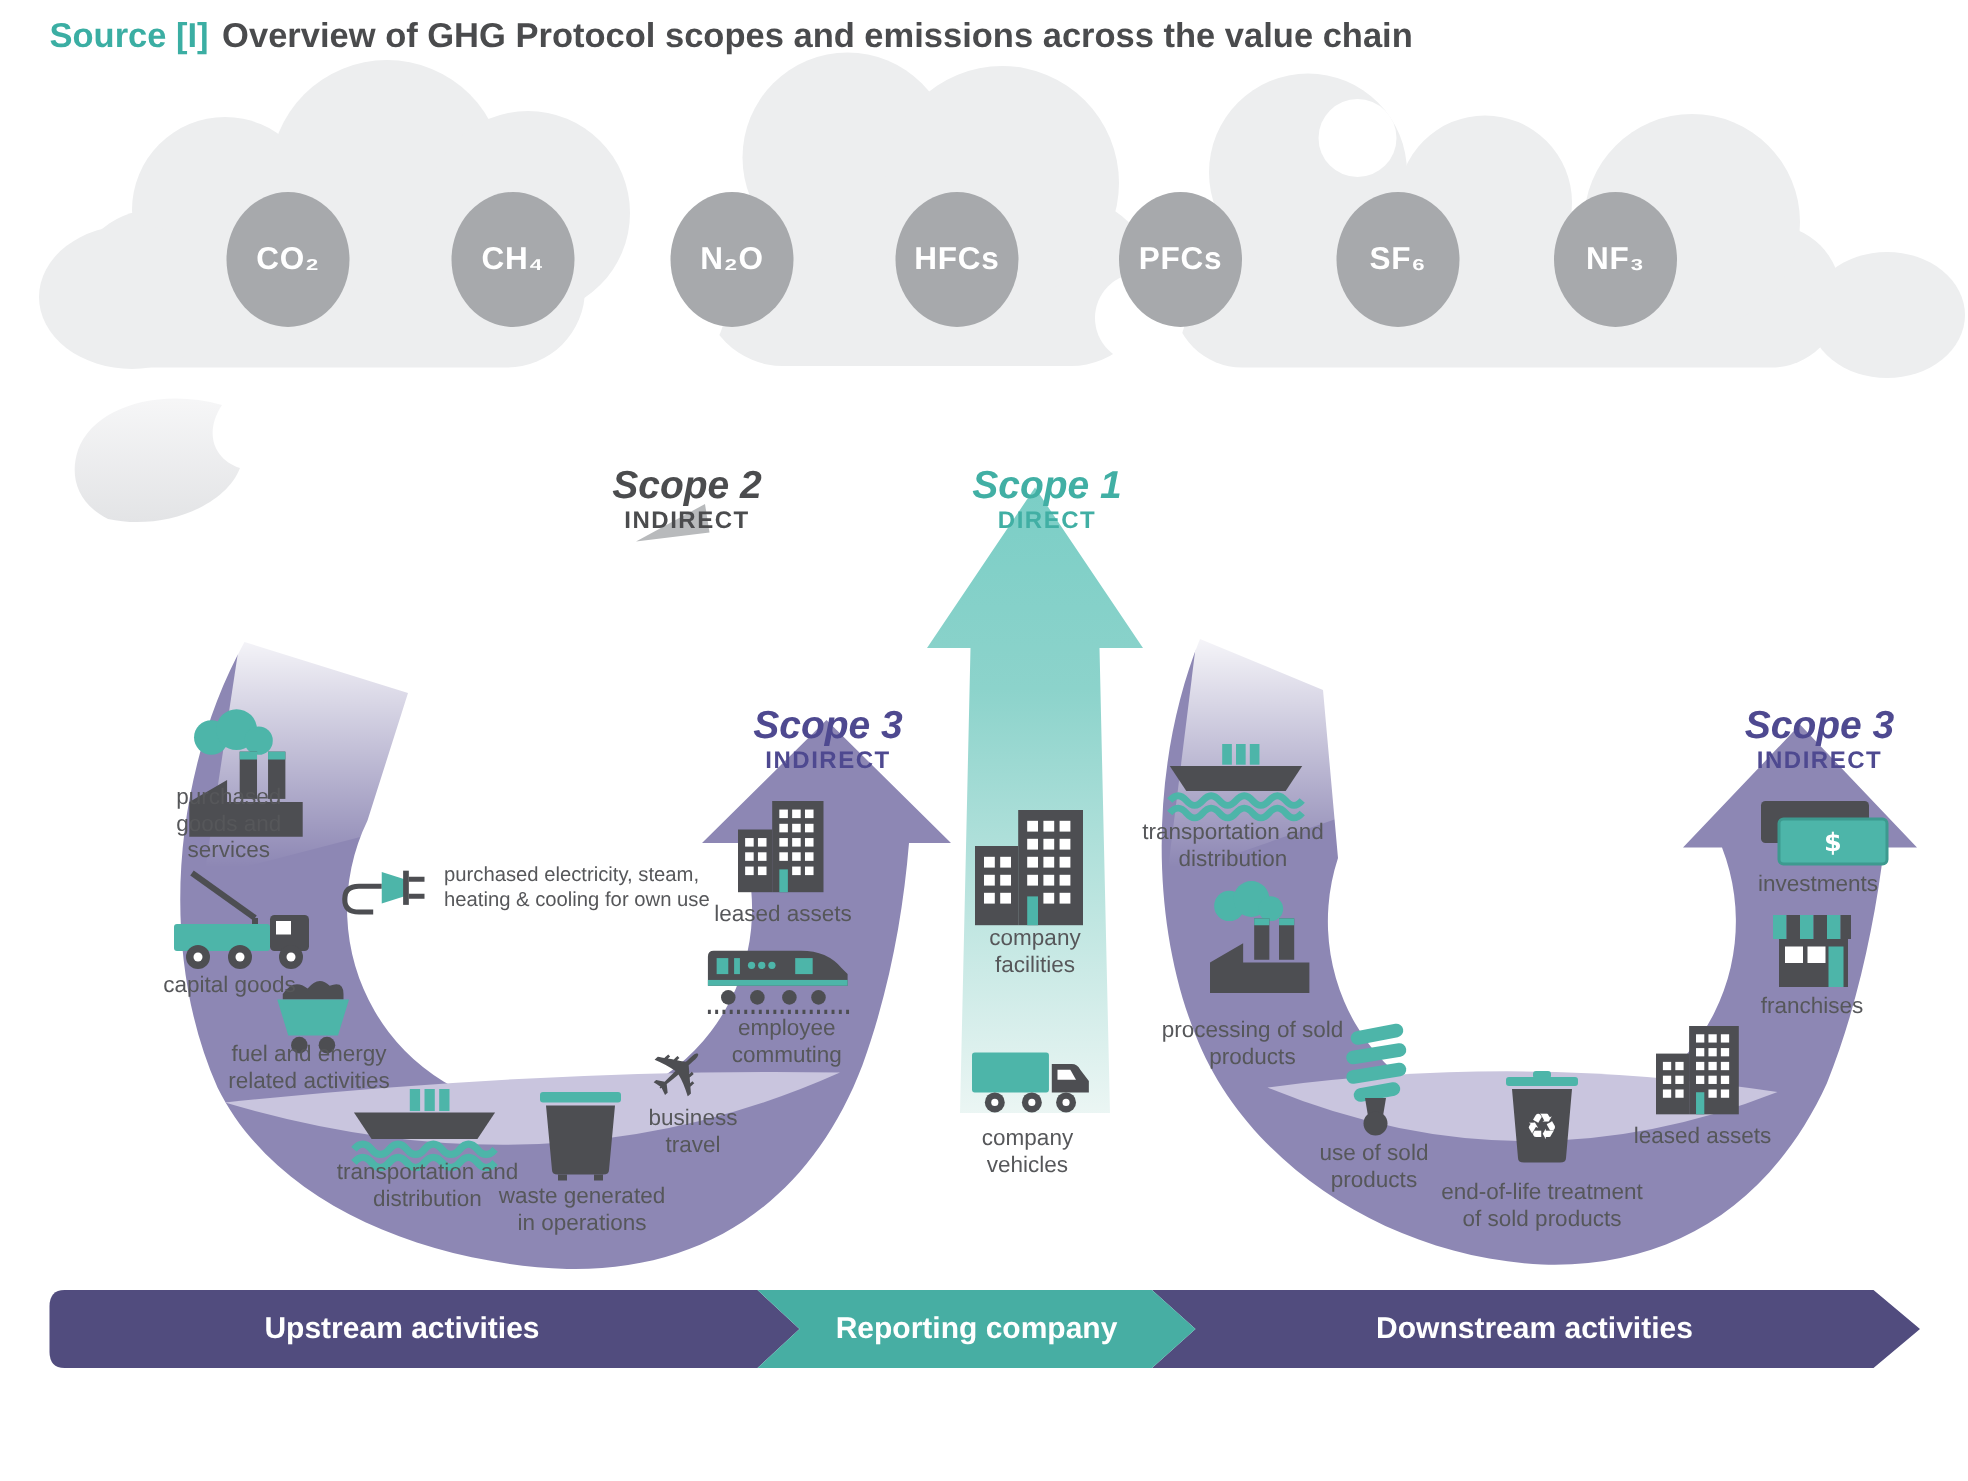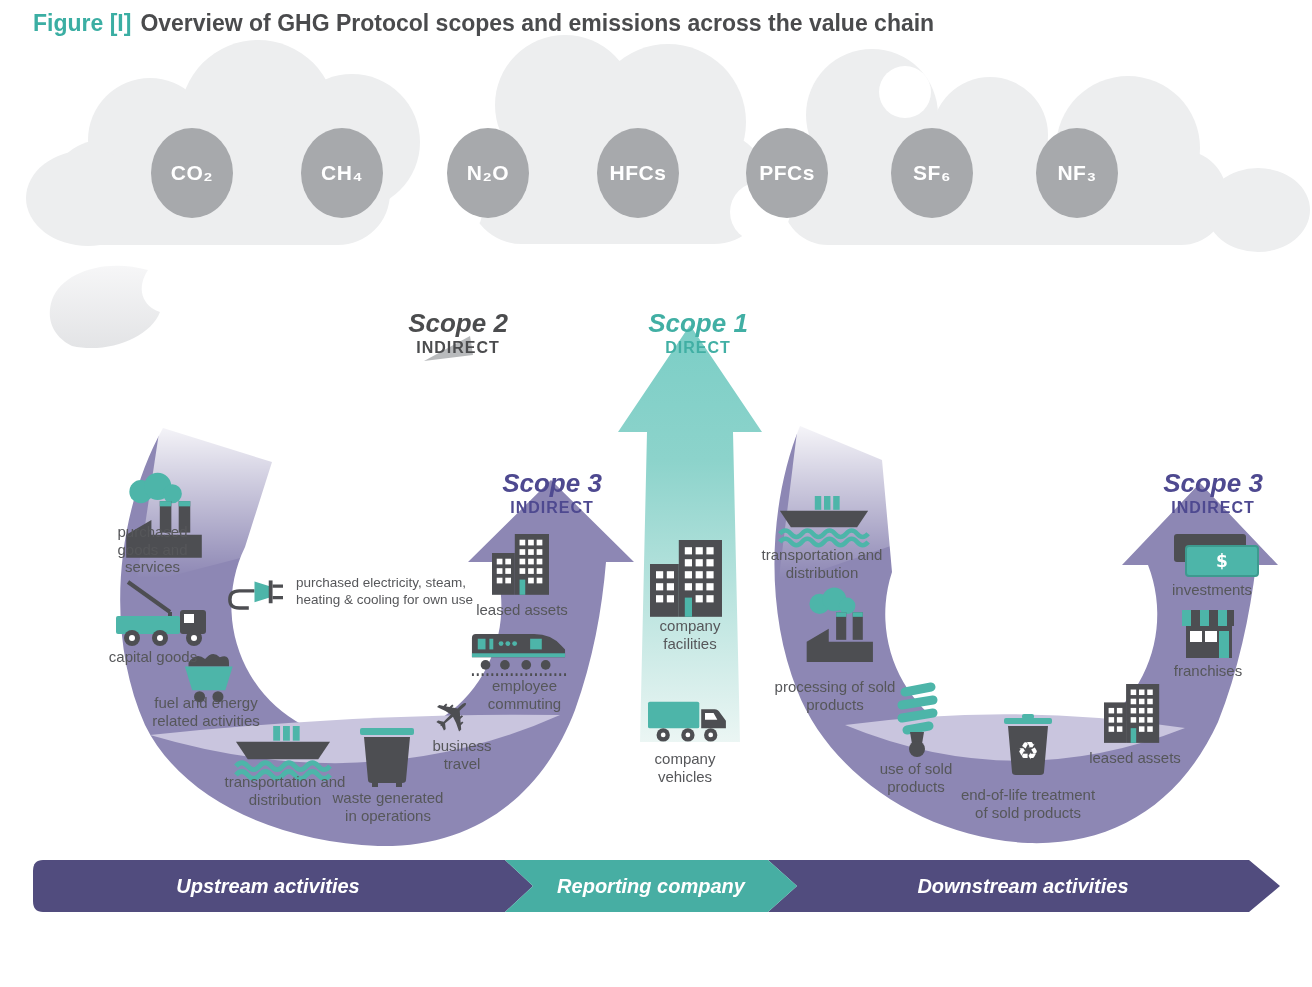--- a/index.html
+++ b/index.html
@@ -15,21 +15,21 @@
        font-size:21px;letter-spacing:.5px;}
   .scopehead{width:150px;text-align:center;line-height:1.05;margin-top:44px;}
   .scopehead .nm{font-size:26px;font-weight:bold;font-style:italic;display:block;}
   .scopehead .ty{font-size:16px;font-weight:bold;letter-spacing:1px;display:block;margin-top:3px;}
   .c-gray{color:#4B4C4E;}
   .c-teal{color:#41AFA4;}
   .c-purp{color:#4E4990;}
   .lbl{font-size:15px;line-height:1.18;color:#56575A;text-align:center;}
   .note{font-size:13.5px;line-height:1.25;color:#56575A;text-align:left;}
   .bannertxt{height:52px;display:flex;align-items:center;justify-content:center;
-             color:#fff;font-size:20px;font-weight:bold;font-style:italic;}
+             color:#fff;font-size:20px;font-weight:bold;}
   .source{left:33px;top:938px;font-size:19px;color:#6E6F72;}
   .source .cit{font-style:italic;}
   .plane{font-size:48px;color:#4D4E52;transform:rotate(-42deg);line-height:1;}
 </style>
 </head>
 <body>
 
 <div class="canvas">
 
   <svg class="abs" style="left:0;top:0" width="1312" height="987" viewBox="0 0 1312 987">
@@ -285,21 +285,21 @@
     </g>
 
     <g transform="translate(1170,534)">
       <rect x="4" y="0" width="72" height="28" rx="3" fill="#4D4E52"></rect>
       <rect x="16" y="12" width="72" height="30" rx="3" fill="#4DB5A9" stroke="#3D9A8F" stroke-width="2"></rect>
       <text x="52" y="33" text-anchor="middle" font-family="DejaVu Sans, sans-serif" font-size="17" font-weight="bold" fill="#ffffff">$</text>
     </g>
   </svg>
 
   <div class="abs title">
-    <span class="fig">Figure [I]</span><span class="ttl">Overview of GHG Protocol scopes and emissions across the value chain</span>
+    <span class="fig">Source [I]</span><span class="ttl">Overview of GHG Protocol scopes and emissions across the value chain</span>
   </div>
 
   <div class="abs gas" style="left:301px;top:128px">CH₄</div>
   <div class="abs gas" style="left:151px;top:128px">CO₂</div>
   <div class="abs gas" style="left:447px;top:128px">N₂O</div>
   <div class="abs gas" style="left:597px;top:128px">HFCs</div>
   <div class="abs gas" style="left:891px;top:128px">SF₆</div>
   <div class="abs gas" style="left:746px;top:128px">PFCs</div>
   <div class="abs gas" style="left:1036px;top:128px">NF₃</div>
 

